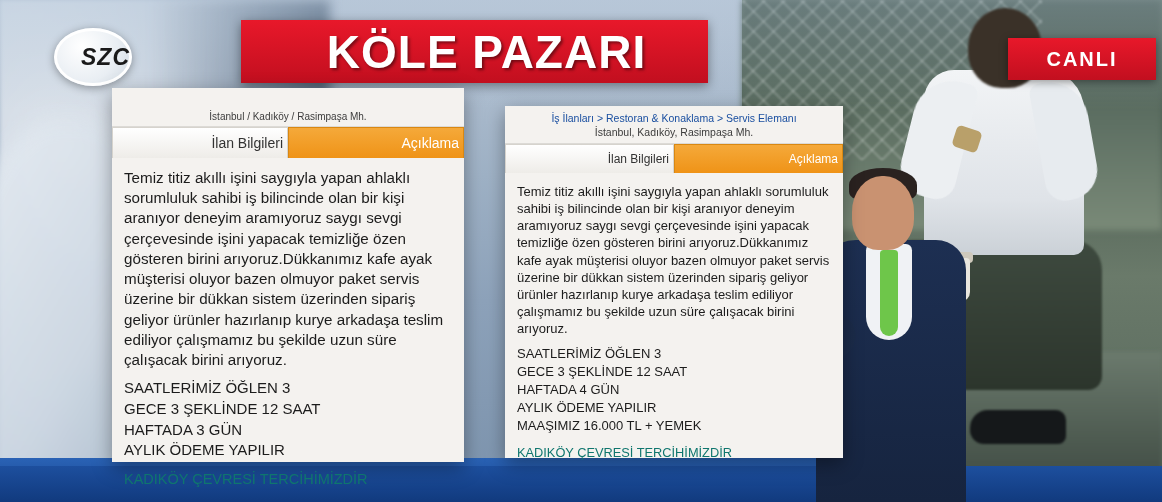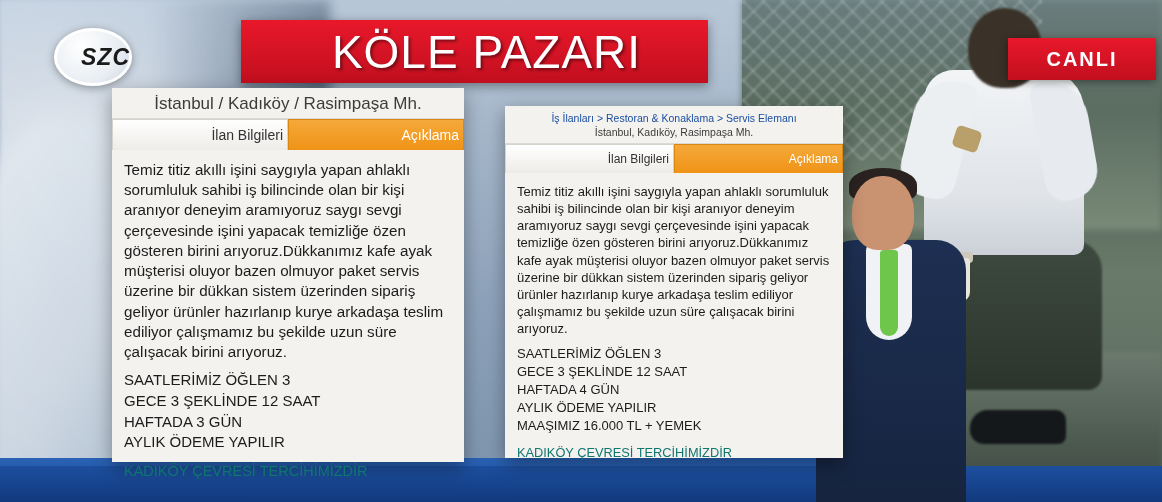--- a/index.html
+++ b/index.html
@@ -115,21 +115,21 @@
   }
 
   
   .headline {
     position: absolute; left: 241px; top: 20px; width: 467px; height: 63px;
     background: linear-gradient(180deg, #e8182a 0%, #c20f1f 100%);
     display: flex; align-items: center; justify-content: center;
     box-shadow: 0 3px 10px rgba(0,0,0,.4);
   }
   .headline-text {
-    color: #fff; font-weight: normal; font-size: 46px; letter-spacing: 1px;
+    color: #fff; font-weight: bold; font-size: 46px; letter-spacing: 1px;
     text-shadow: 2px 2px 3px rgba(0,0,0,.45);
     margin-left: 24px;
   }
 
   
   .canli {
     position: absolute; right: 6px; top: 38px; width: 148px; height: 42px;
     background: linear-gradient(180deg, #e8182a 0%, #c20f1f 100%);
     display: flex; align-items: center; justify-content: center;
     box-shadow: 0 2px 8px rgba(0,0,0,.4);
@@ -142,21 +142,21 @@
     background: #f4f2ef;
     box-shadow: 0 6px 18px rgba(0,0,0,.35);
   }
   .card-a { left: 112px; top: 88px; width: 352px; height: 374px; }
   .card-b { left: 505px; top: 106px; width: 338px; height: 352px; }
 
   .breadcrumb {
     text-align: center; color: #3c3c3c; padding: 6px 8px 4px;
     border-bottom: 1px solid #dcdad6;
   }
-  .card-a .breadcrumb { font-size: 17px; }
+  .card-a .breadcrumb { font-size: 10px; margin-top: 17px; }
   .card-b .breadcrumb-top { font-size: 10.5px; color: #1a4fa0; text-align: center; padding: 6px 6px 1px; }
   .card-b .breadcrumb-sub { font-size: 10.5px; color: #3c3c3c; text-align: center; padding: 1px 18px 5px; border-bottom: 1px solid #dcdad6; }
 
   .tabs { display: flex; width: 100%; }
   .tab {
     flex: 1; text-align: right; padding: 7px 4px;
     border: 1px solid #d6d3cd; border-bottom: none;
     background: linear-gradient(180deg,#ffffff 0%, #eeece8 100%);
     color: #333;
   }

